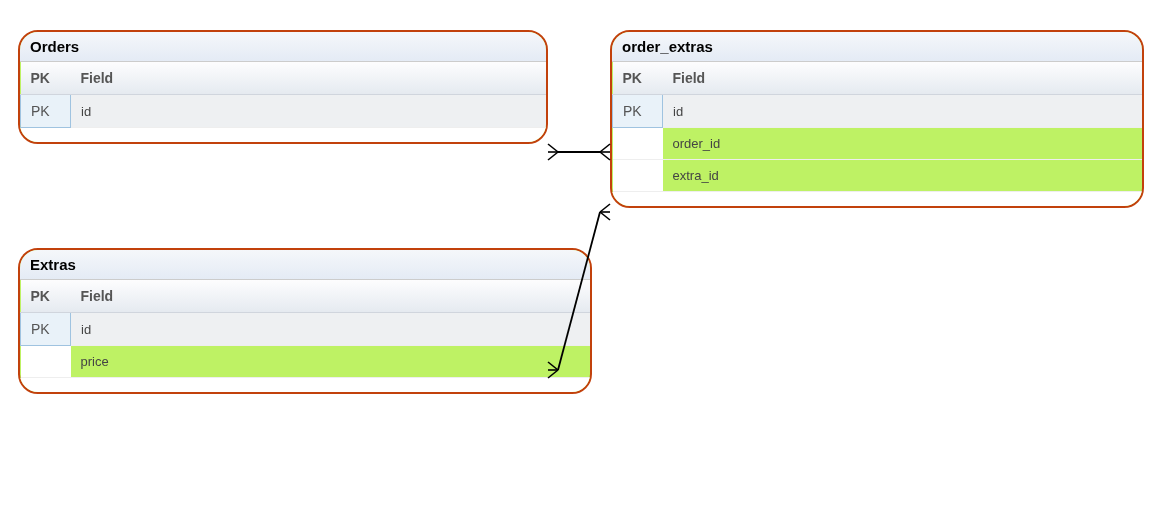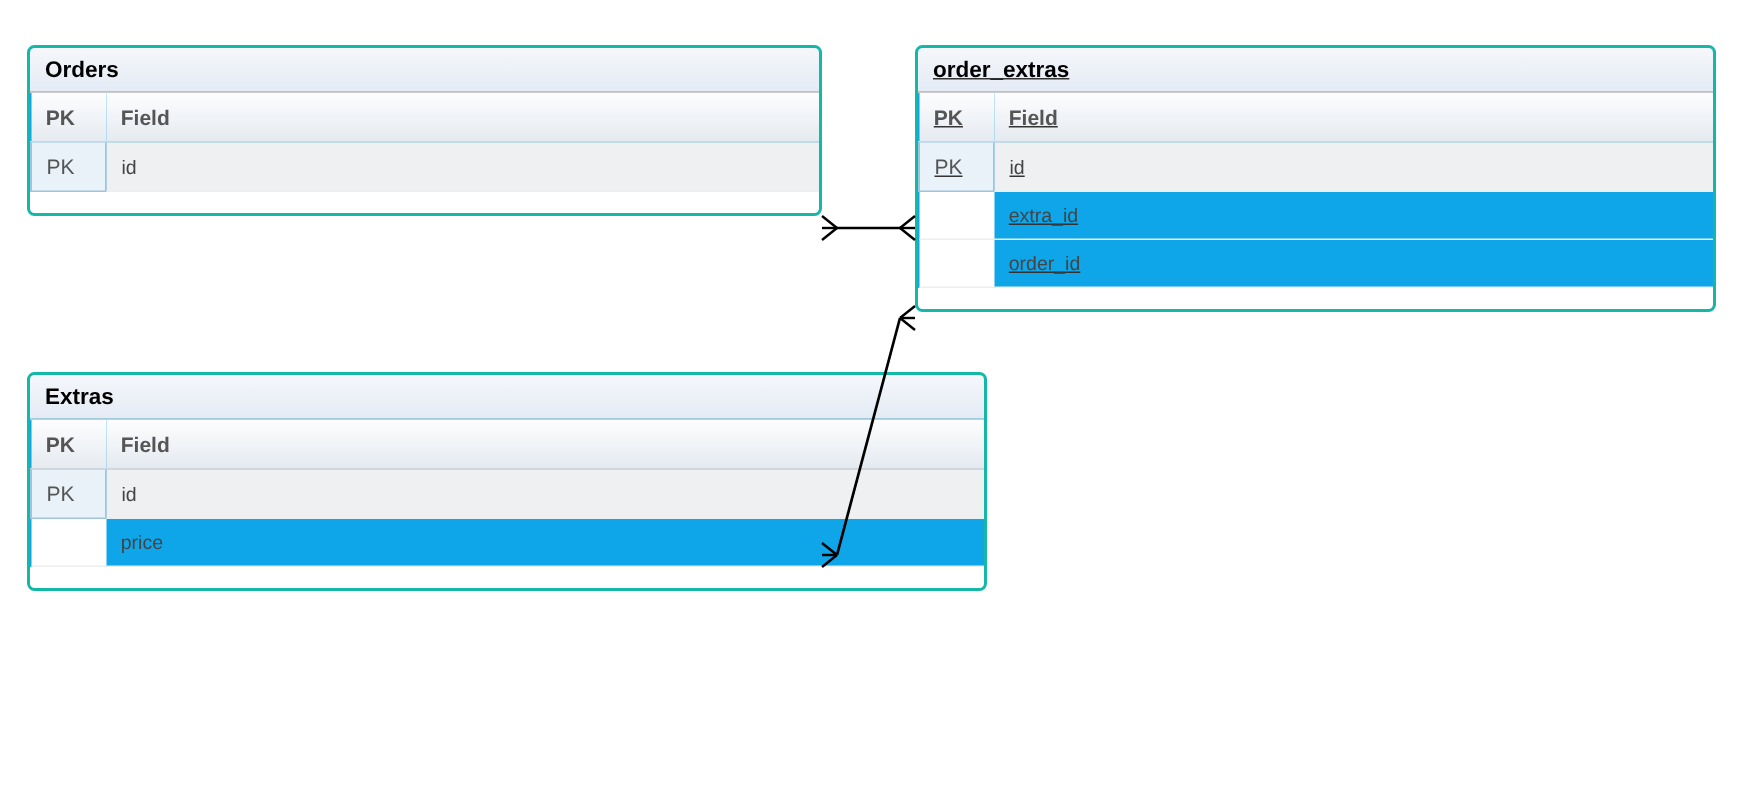--- a/index.html
+++ b/index.html
@@ -16,23 +16,23 @@
       height: 528px;
       position: relative;
     }
     .canvas {
       position: relative;
       width: 100%;
       height: 100%;
     }
     .entity {
       position: absolute;
-      border: 2px solid #14b8a6;
-      border-radius: 5px;
-      background: #0ea5e9;
+      border: 2px solid #c2410c;
+      border-radius: 20px;
+      background: #bef264;
       overflow: hidden;
     }
     .entity-title {
       background: linear-gradient(to bottom, #f5f7fa 0%, #e4ebf5 100%);
       padding: 6px 10px;
       font-weight: bold;
       font-size: 15px;
       color: #000;
       border-bottom: 1px solid #ccc;
     }
@@ -100,21 +100,21 @@
       <tbody>
         <tr class="pk-row">
           <td class="pk-cell">PK</td>
           <td>id</td>
         </tr>
       </tbody>
     </table>
     <div class="entity-footer"></div>
   </div>
 
-  <div class="entity" id="entity-extras" style="left:18px;top:248px;width:640px;">
+  <div class="entity" id="entity-extras" style="left:18px;top:248px;width:574px;">
     <div class="entity-title">Extras</div>
     <table class="entity-table">
       <thead>
         <tr>
           <th class="pk-col">PK</th>
           <th>Field</th>
         </tr>
       </thead>
       <tbody>
         <tr class="pk-row">
@@ -123,41 +123,41 @@
         </tr>
         <tr class="normal-row">
           <td class="pk-cell"></td>
           <td>price</td>
         </tr>
       </tbody>
     </table>
     <div class="entity-footer"></div>
   </div>
 
-  <div class="entity" id="entity-order_extras" style="left:610px;top:30px;width:534px;text-decoration:underline;">
+  <div class="entity" id="entity-order_extras" style="left:610px;top:30px;width:534px;">
     <div class="entity-title">order_extras</div>
     <table class="entity-table">
       <thead>
         <tr>
           <th class="pk-col">PK</th>
           <th>Field</th>
         </tr>
       </thead>
       <tbody>
         <tr class="pk-row">
           <td class="pk-cell">PK</td>
           <td>id</td>
         </tr>
         <tr class="normal-row">
           <td class="pk-cell"></td>
-          <td>extra_id</td>
+          <td>order_id</td>
         </tr>
         <tr class="normal-row">
           <td class="pk-cell"></td>
-          <td>order_id</td>
+          <td>extra_id</td>
         </tr>
       </tbody>
     </table>
     <div class="entity-footer"></div>
   </div>
 
   <svg class="connector" style="left:548px;top:140px;width:62px;height:40px;">
 
     <line x1="0" y1="4" x2="10" y2="12" stroke="#000" stroke-width="1.6"></line>
     <line x1="0" y1="12" x2="10" y2="12" stroke="#000" stroke-width="1.6"></line>

